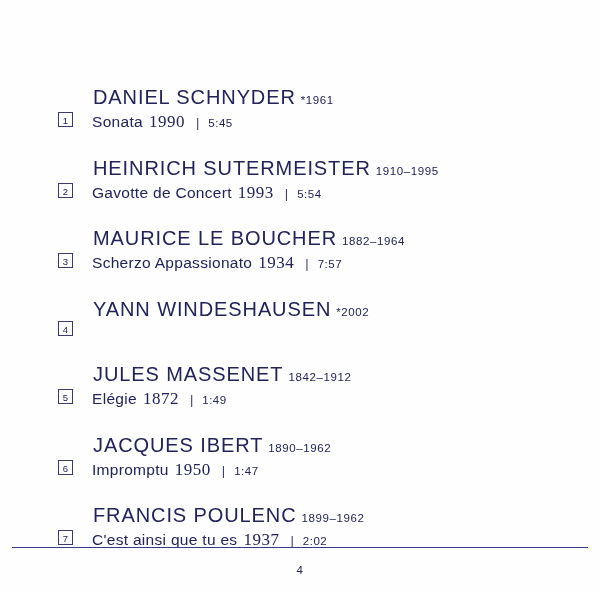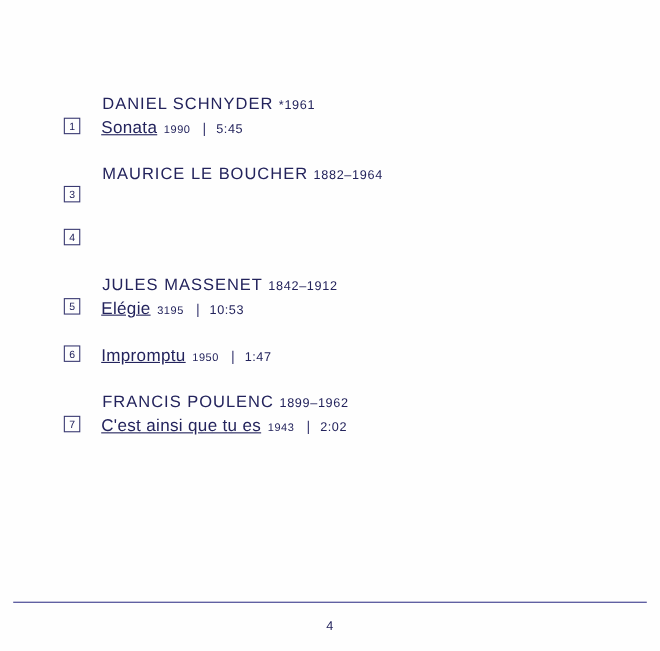--- a/index.html
+++ b/index.html
@@ -30,21 +30,21 @@
     margin-bottom: 24.5px;
     position: relative;
   }
   .composer {
     margin-left: 35px;
     white-space: nowrap;
     line-height: 1.1;
     margin-bottom: 4px;
   }
   .composer .name {
-    font-size: 15px;
+    font-size: 20px;
     letter-spacing: 0.9px;
     color: #23235c;
   }
   .composer .years {
     font-size: 11.5px;
     letter-spacing: 0.6px;
     color: #23235c;
     margin-left: 5px;
     margin-top: 45px;
   }
@@ -66,27 +66,27 @@
     position: relative;
     top: -3px;
   }
   .worktext {
     margin-left: 19px;
   }
   .title {
     font-size: 15.5px;
     letter-spacing: 0.3px;
     color: #23235c;
-    text-decoration: underline;
   }
   .year {
-    font-size: 10px;
+    font-size: 17px;
     letter-spacing: 0.5px;
     color: #23235c;
     margin-left: 6px;
+    font-family: Liberation Serif, serif;
   }
   .sep {
     font-size: 13px;
     color: #3a3a72;
     margin: 0 9px 0 11px;
   }
   .dur {
     font-size: 11.5px;
     letter-spacing: 0.5px;
     color: #23235c;
@@ -120,60 +120,76 @@
     <div class="track">
       <div class="composer">
         <span class="name">DANIEL SCHNYDER</span><span class="years">*1961</span>
       </div>
       <div class="workline">
         <span class="num">1</span>
         <span class="worktext"><span class="title">Sonata</span><span class="year">1990</span><span class="sep">|</span><span class="dur">5:45</span></span>
       </div>
     </div>
 
+    <div class="track">
+      <div class="composer">
+        <span class="name">HEINRICH SUTERMEISTER</span><span class="years">1910–1995</span>
+      </div>
+      <div class="workline">
+        <span class="num">2</span>
+        <span class="worktext"><span class="title">Gavotte de Concert</span><span class="year">1993</span><span class="sep">|</span><span class="dur">5:54</span></span>
+      </div>
+    </div>
 
     <div class="track">
       <div class="composer">
         <span class="name">MAURICE LE BOUCHER</span><span class="years">1882–1964</span>
       </div>
       <div class="workline">
         <span class="num">3</span>
+        <span class="worktext"><span class="title">Scherzo Appassionato</span><span class="year">1934</span><span class="sep">|</span><span class="dur">7:57</span></span>
       </div>
     </div>
 
     <div class="track">
+      <div class="composer">
+        <span class="name">YANN WINDESHAUSEN</span><span class="years">*2002</span>
+      </div>
       <div class="workline">
         <span class="num">4</span>
       </div>
     </div>
 
     <div class="track">
       <div class="composer">
         <span class="name">JULES MASSENET</span><span class="years">1842–1912</span>
       </div>
       <div class="workline">
         <span class="num">5</span>
-        <span class="worktext"><span class="title">Elégie</span><span class="year">3195</span><span class="sep">|</span><span class="dur">10:53</span></span>
+        <span class="worktext"><span class="title">Elégie</span><span class="year">1872</span><span class="sep">|</span><span class="dur">1:49</span></span>
       </div>
     </div>
 
     <div class="track">
+      <div class="composer">
+        <span class="name">JACQUES IBERT</span><span class="years">1890–1962</span>
+      </div>
       <div class="workline">
         <span class="num">6</span>
         <span class="worktext"><span class="title">Impromptu</span><span class="year">1950</span><span class="sep">|</span><span class="dur">1:47</span></span>
       </div>
     </div>
 
     <div class="track">
       <div class="composer">
         <span class="name">FRANCIS POULENC</span><span class="years">1899–1962</span>
       </div>
       <div class="workline">
         <span class="num">7</span>
-        <span class="worktext"><span class="title">C'est ainsi que tu es</span><span class="year">1943</span><span class="sep">|</span><span class="dur">2:02</span></span>
+        <span class="worktext"><span class="title">C'est ainsi que tu es</span><span class="year">1937</span><span class="sep">|</span><span class="dur">2:02</span></span>
       </div>
     </div>
 
   </div>
 
   <div class="footer-rule"></div>
   <div class="page-number">4</div>
 
 </div>
 

